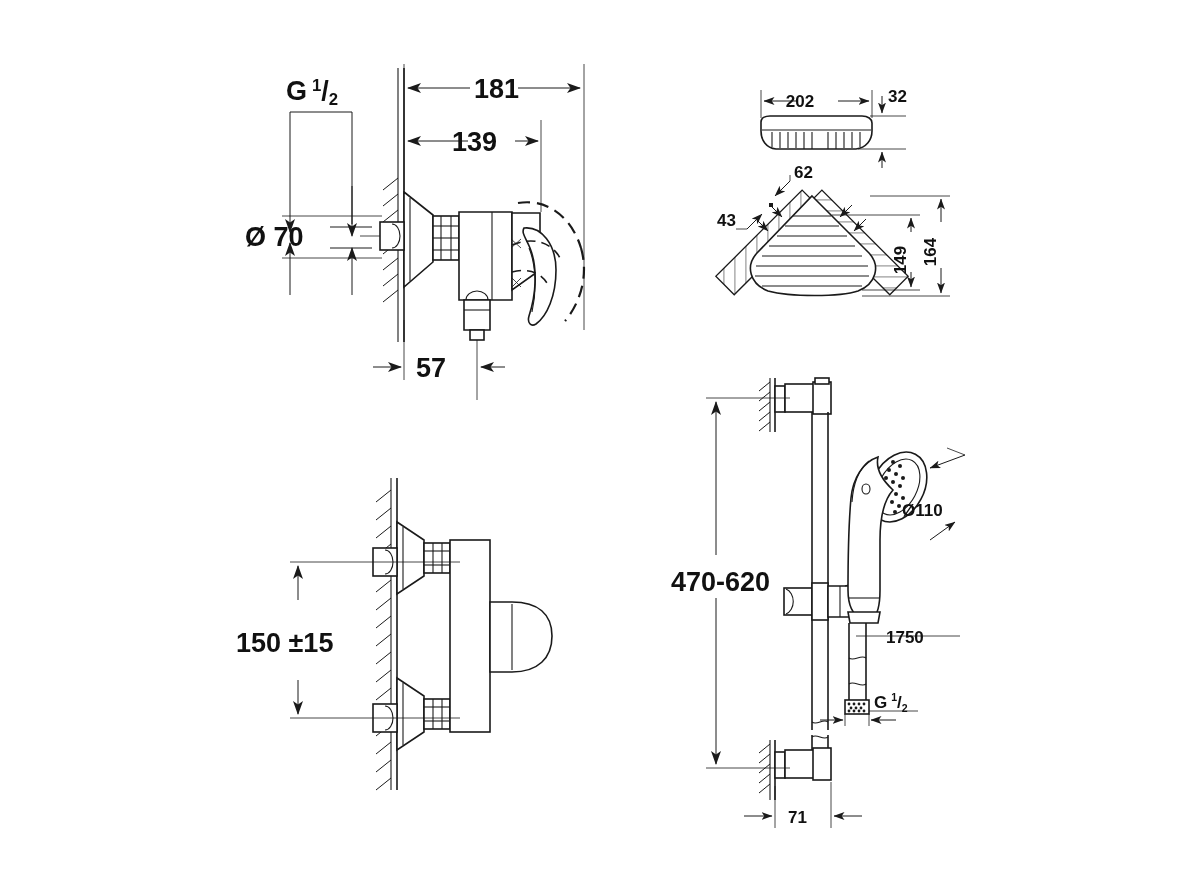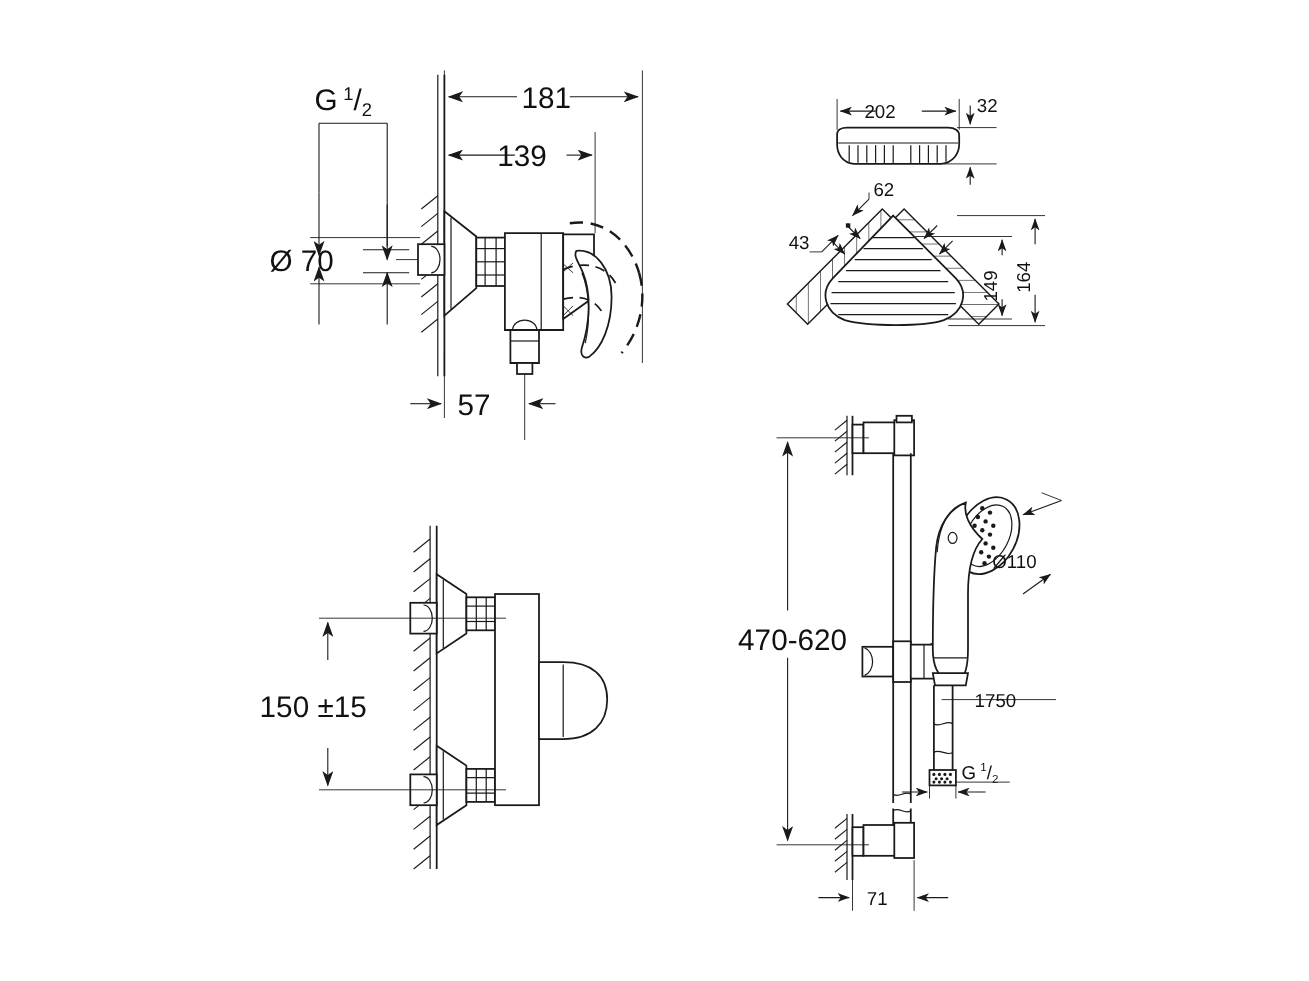--- a/index.html
+++ b/index.html
@@ -4,21 +4,21 @@
 <title>Technical Drawing</title>
 <style>
   html,body{margin:0;padding:0;background:#ffffff;}
   body{
     width:1190px;height:892px;
     font-family:"Liberation Sans", sans-serif;
     color:#1a1a1a;
     overflow:hidden;
     position:relative;
   }
-  #sheet{position:absolute;left:0;top:0;width:944px;height:892px;background:#fff;}
+  #sheet{position:absolute;left:0;top:0;width:944px;height:892px;background:#fff;font-weight:bold;}
   svg{display:block;}
   .ln{stroke:#1a1a1a;fill:none;stroke-linecap:butt;}
   .obj{stroke-width:1.6;}
   .objthin{stroke-width:1.1;}
   .dim{stroke-width:1.0;}
   .thin{stroke-width:0.8;}
   .hatchln{stroke-width:1.0;}
   .dash{stroke-width:2.2;stroke-dasharray:12 7;stroke-linecap:butt;}
   .dash2{stroke-width:1.6;stroke-dasharray:9 6;}
   .fillw{fill:#ffffff;}

